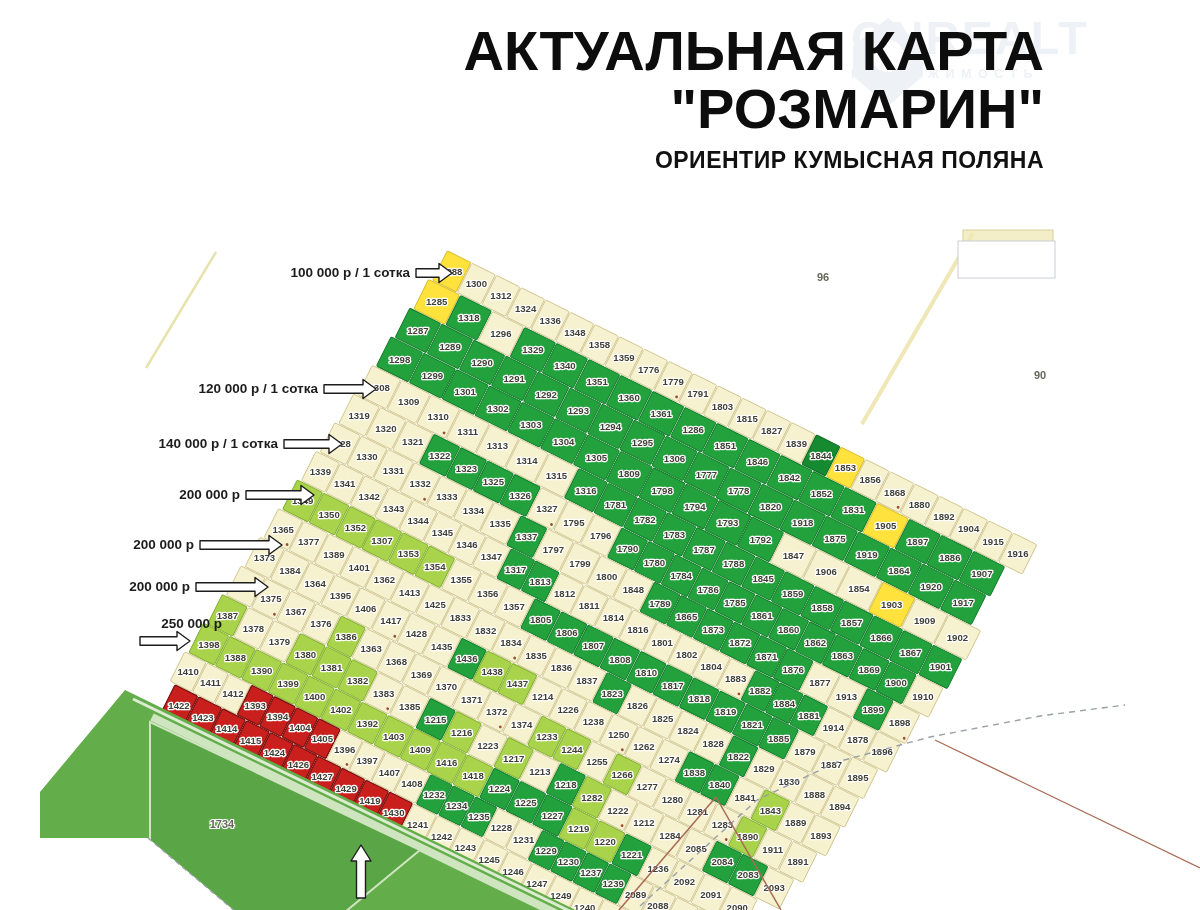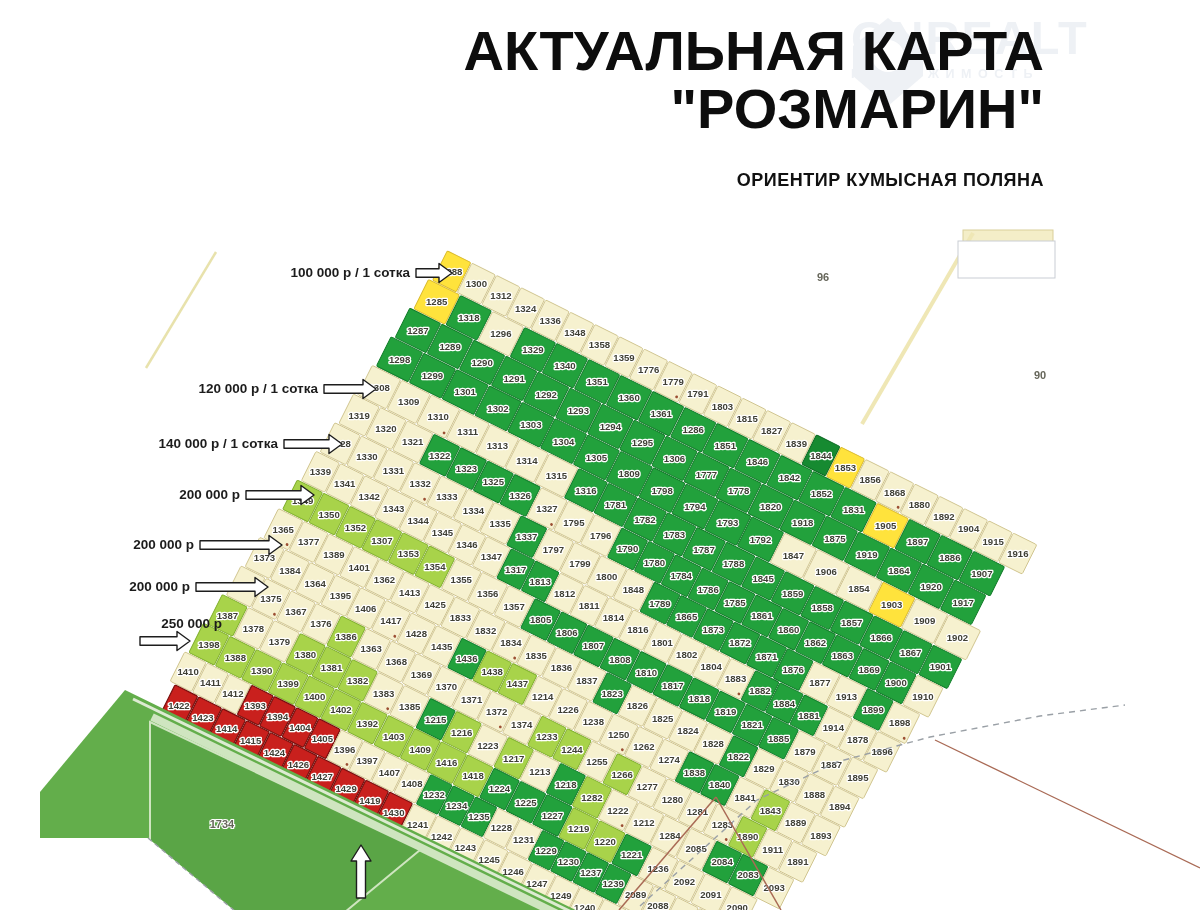--- a/index.html
+++ b/index.html
@@ -1,20 +1,20 @@
 <!DOCTYPE html>
 <html><head>
 <meta charset="utf-8">
 <style>
   html,body{margin:0;padding:0;background:#ffffff;}
   body{width:1200px;height:910px;overflow:hidden;position:relative;
        font-family:"Liberation Sans", sans-serif;}
   .header{position:absolute;left:0;top:22px;width:1044px;text-align:right;z-index:3;pointer-events:none;}
   .title{font-size:56px;font-weight:bold;color:#0d0d0d;line-height:1.04;letter-spacing:0px;}
-  .subtitle{margin-top:32px;font-size:18px;font-weight:bold;color:#111;letter-spacing:0.5px;}
+  .subtitle{margin-top:9px;font-size:23px;font-weight:bold;color:#111;letter-spacing:0.5px;}
   .watermark{position:absolute;left:845px;top:14px;width:340px;z-index:1;color:#eef1f5;text-align:left;}
   .wm-row{display:flex;align-items:center;}
   .wm-text{margin-left:6px;}
   .wm-brand{font-size:47px;font-weight:bold;letter-spacing:2px;line-height:1;}
   .wm-sub{font-size:12.5px;font-weight:bold;letter-spacing:6.5px;margin-top:6px;}
   svg{position:absolute;left:0;top:0;z-index:2;}
   
   .c{fill:#F6F1CF;stroke:#CBBF86;stroke-width:0.8;}
   .g{fill:#22A13C;stroke:#0F7A27;stroke-width:0.9;}
   .l{fill:#A8D34A;stroke:#7FAE2B;stroke-width:0.9;}

